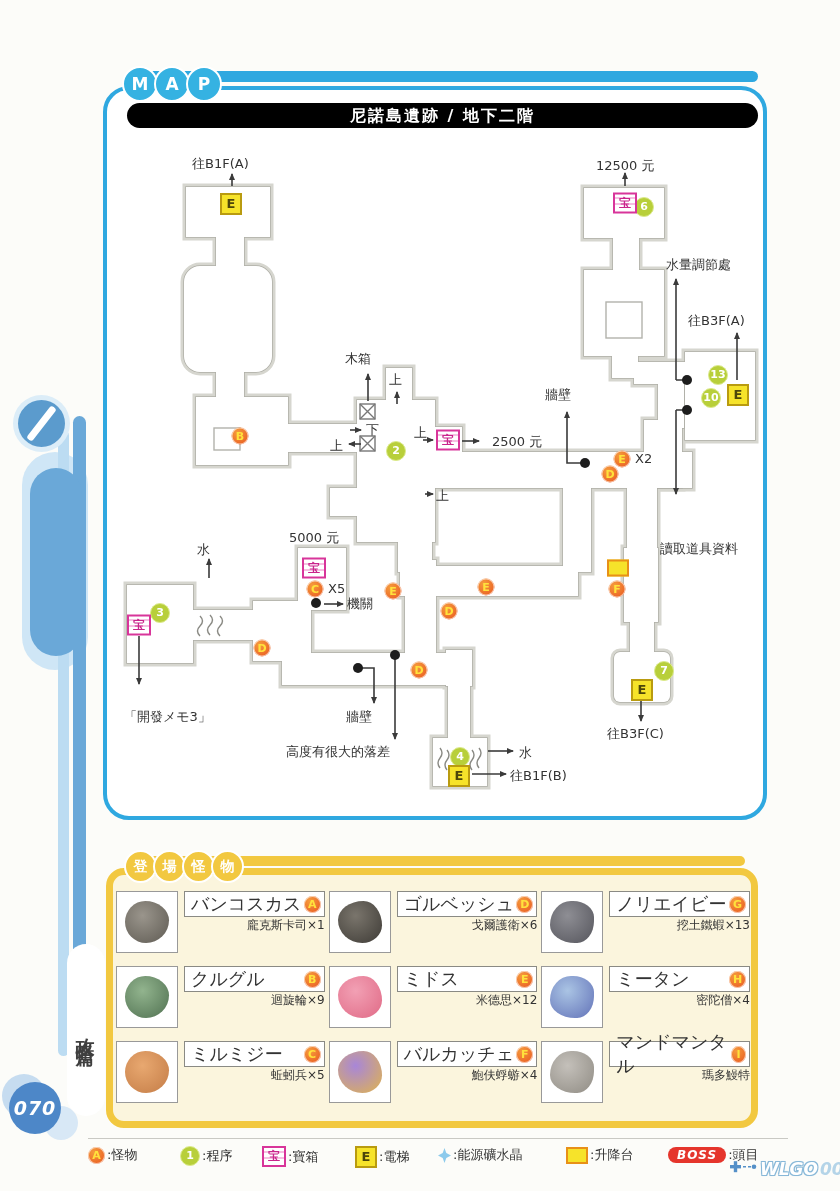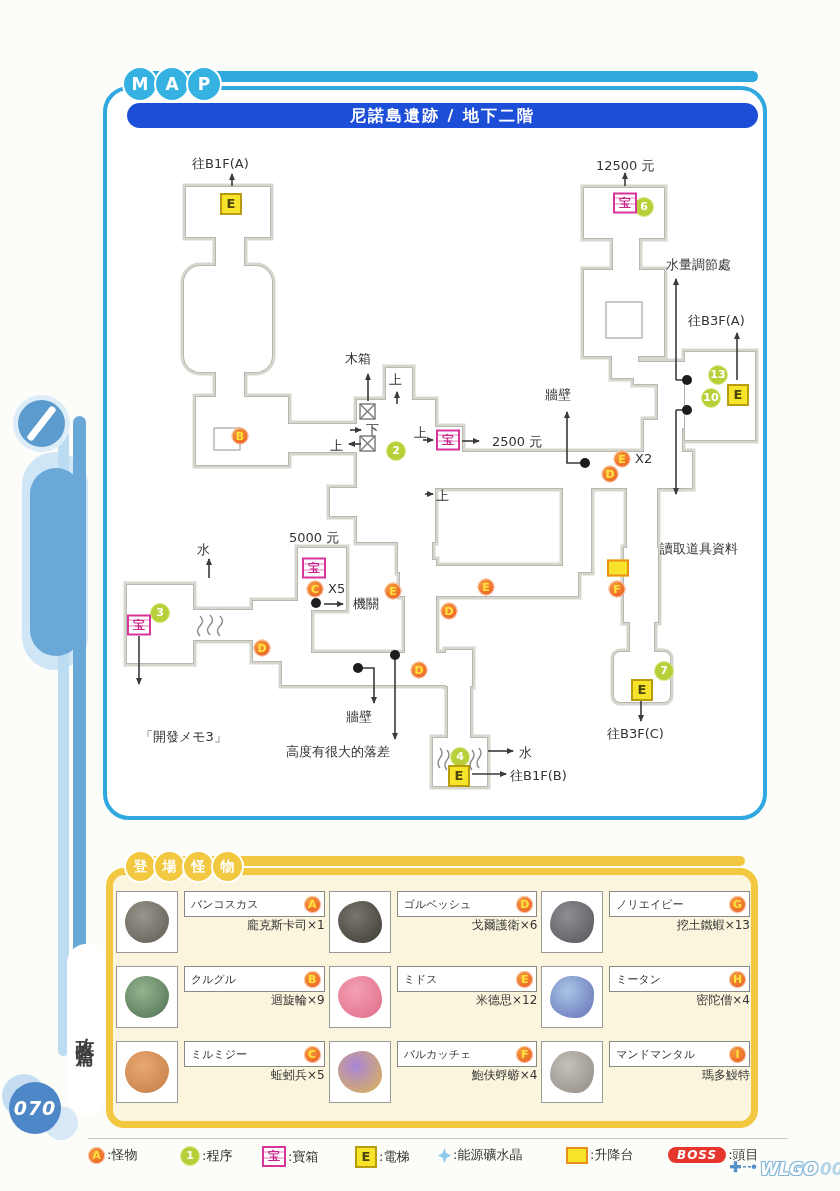--- a/index.html
+++ b/index.html
@@ -9,21 +9,21 @@
   .map-panel{position:absolute;left:103px;top:86px;width:656px;height:726px;
              border:4px solid #2fa8e0;border-radius:26px;background:#fff;}
   .map-topbar{position:absolute;left:132px;top:71px;width:626px;height:11px;
               background:#2fa8e0;border-radius:6px;}
   .logo{position:absolute;display:flex;}
   .logo .c{width:32px;height:32px;border-radius:50%;background:#35b2e2;color:#fff;
            font-weight:bold;font-size:17px;text-align:center;line-height:32px;margin-right:-4px;
            border:2px solid #fff;}
   .map-logo{left:122px;top:66px;}
   .map-title-bar{position:absolute;left:127px;top:103px;width:631px;height:25px;
-                 background:#1d4ed8;border-radius:13px;color:#fff;text-align:center;
+                 background:#000000;border-radius:13px;color:#fff;text-align:center;
                  font-size:16px;font-weight:bold;line-height:25px;letter-spacing:2px;}
   
   #map-svg{position:absolute;left:0;top:0;pointer-events:none;}
   #map-annotations{position:absolute;left:0;top:0;width:840px;height:1191px;pointer-events:none;}
   .ann{position:absolute;white-space:nowrap;}
   .ann-c{transform:translate(-50%,-50%);}
   .map-label{font-size:13px;font-weight:500;color:#333;}
   .sym-badge{display:inline-block;width:17px;height:17px;border-radius:50%;
              background:radial-gradient(circle at 35% 30%,#f59b3c,#e8541e);
              color:#ffe23c;font-size:11px;font-weight:bold;text-align:center;line-height:17px;
@@ -52,21 +52,21 @@
                 display:grid;grid-template-columns:1fr 1fr 1fr;grid-auto-rows:75px;column-gap:4px;}
   .cell{display:flex;align-items:flex-start;padding-top:3px;}
   .thumb{width:60px;height:60px;border:1px solid #999;background:#fff;flex:0 0 60px;
          display:flex;align-items:center;justify-content:center;}
   .thumb-blob{width:44px;height:42px;border-radius:46% 54% 52% 48%/50% 46% 54% 50%;}
   .cell:nth-child(3n+2) .thumb-blob{border-radius:58% 42% 45% 55%/45% 58% 42% 55%;}
   .cell:nth-child(3n) .thumb-blob{border-radius:50% 50% 40% 60%/60% 40% 55% 45%;}
   .m-info{margin-left:6px;flex:1;min-width:0;}
   .m-plate{height:24px;background:#fff;border:1px solid #8a8a84;display:flex;align-items:center;
            justify-content:space-between;padding:0 3px 0 6px;}
-  .m-jp{font-size:11px;font-weight:500;color:#333;}
+  .m-jp{font-size:18px;font-weight:500;color:#333;}
   .m-zh{font-size:12px;color:#333;padding-left:2px;text-align:right;}
   
   .legend-rule{position:absolute;left:88px;top:1138px;width:700px;height:1px;background:#c9c9c4;}
   .legend-item{position:absolute;top:1146px;display:flex;align-items:center;gap:2px;
                font-size:13px;font-weight:500;color:#333;}
   
   .sb-pale{position:absolute;left:22px;top:452px;width:66px;height:218px;border-radius:33px;background:#cfe6f6;}
   .sb-rod-light{position:absolute;left:58px;top:430px;width:11px;height:626px;border-radius:6px;background:#bcdcf2;}
   .sb-rod{position:absolute;left:73px;top:416px;width:13px;height:652px;border-radius:7px;background:#6aa8d8;}
   .sb-circle{position:absolute;left:18px;top:400px;width:47px;height:47px;border-radius:50%;
@@ -267,23 +267,23 @@
     <div class="ann map-label" style="left: 345px; top: 350px;">木箱</div>
     <div class="ann map-label" style="left: 389px; top: 371px;">上</div>
     <div class="ann map-label" style="left: 366px; top: 421px;">下</div>
     <div class="ann map-label" style="left: 330px; top: 437px;">上</div>
     <div class="ann map-label" style="left: 414px; top: 424px;">上</div>
     <div class="ann map-label" style="left: 492px; top: 433px;">2500 元</div>
     <div class="ann map-label" style="left: 545px; top: 386px;">牆壁</div>
     <div class="ann map-label" style="left: 635px; top: 451px;">X2</div>
     <div class="ann map-label" style="left: 289px; top: 529px;">5000 元</div>
     <div class="ann map-label" style="left: 328px; top: 581px;">X5</div>
-    <div class="ann map-label" style="left: 347px; top: 595px; padding-left: 6px;">機關</div>
+    <div class="ann map-label" style="left: 347px; top: 595px;">機關</div>
     <div class="ann map-label" style="left: 197px; top: 541px;">水</div>
-    <div class="ann map-label" style="left: 124px; top: 728px; margin-left: 16px;">「開發メモ3」</div>
+    <div class="ann map-label" style="left: 124px; top: 708px;">「開發メモ3」</div>
     <div class="ann map-label" style="left: 436px; top: 487px;">上</div>
     <div class="ann map-label" style="left: 346px; top: 708px;">牆壁</div>
     <div class="ann map-label" style="left: 286px; top: 743px;">高度有很大的落差</div>
     <div class="ann map-label" style="left: 519px; top: 744px;">水</div>
     <div class="ann map-label" style="left: 510px; top: 767px;">往B1F(B)</div>
     <div class="ann map-label" style="left: 607px; top: 725px;">往B3F(C)</div>
     <div class="ann ann-c sym-badge" style="left: 240px; top: 436px;">B</div>
     <div class="ann ann-c sym-badge" style="left: 622px; top: 459px;">E</div>
     <div class="ann ann-c sym-badge" style="left: 610px; top: 474px;">D</div>
     <div class="ann ann-c sym-badge" style="left: 315px; top: 589px;">C</div>

